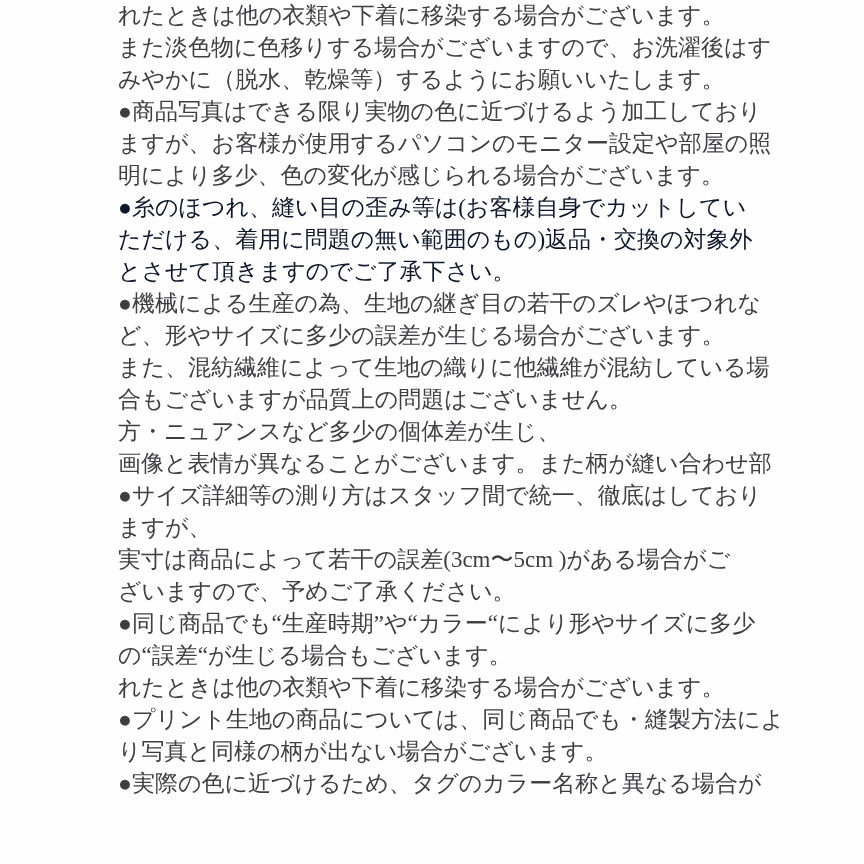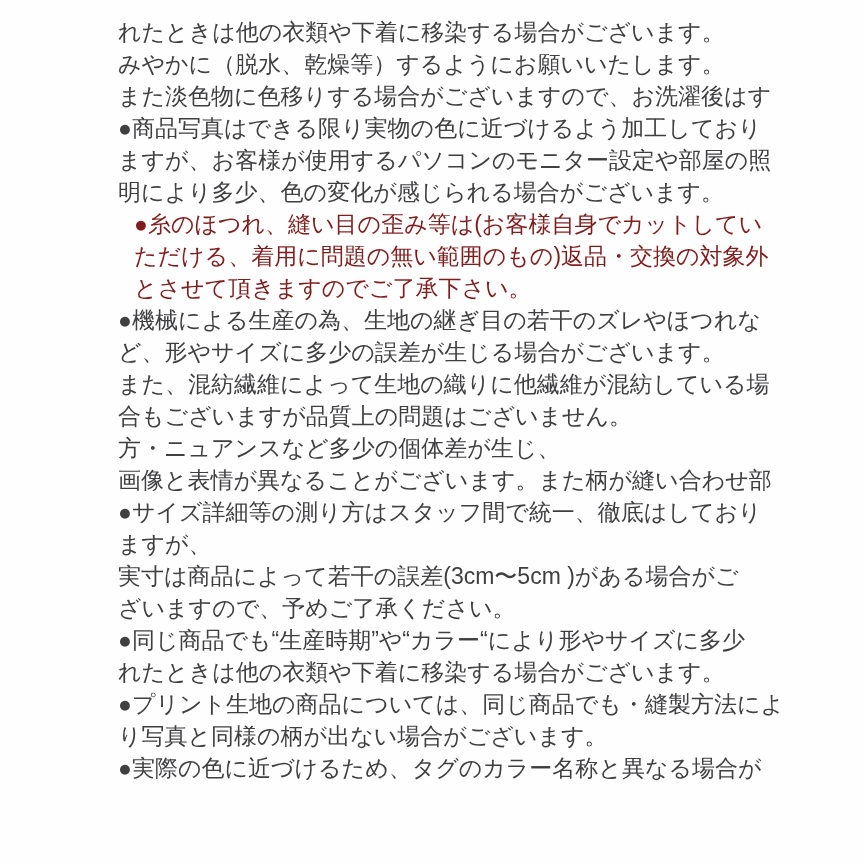--- a/index.html
+++ b/index.html
@@ -15,59 +15,60 @@
     -webkit-font-smoothing: antialiased;
   }
   .page {
     position: relative;
     width: 864px;
     height: 864px;
   }
   .notes {
     position: absolute;
     left: 118px;
-    top: 16px;
+    top: 0;
     width: 668px;
+    font-family: Liberation Serif, serif;
   }
   .line {
     height: 32px;
     line-height: 32px;
     font-size: 23px;
     letter-spacing: 0px;
     white-space: nowrap;
     color: #3f3f42;
   }
   .line.red {
-    color: #7f1d1d;
-    margin-left: 16px;
+    color: #0f172a;
   }
 </style>
 </head>
 <body>
 
 <div class="page">
   <div class="notes" id="notes">
       <div class="line">れたときは他の衣類や下着に移染する場合がございます。</div>
+      <div class="line">また淡色物に色移りする場合がございますので、お洗濯後はす</div>
       <div class="line">みやかに（脱水、乾燥等）するようにお願いいたします。</div>
-      <div class="line">また淡色物に色移りする場合がございますので、お洗濯後はす</div>
       <div class="line">●商品写真はできる限り実物の色に近づけるよう加工しており</div>
       <div class="line">ますが、お客様が使用するパソコンのモニター設定や部屋の照</div>
       <div class="line">明により多少、色の変化が感じられる場合がございます。</div>
       <div class="line red">●糸のほつれ、縫い目の歪み等は(お客様自身でカットしてい</div>
       <div class="line red">ただける、着用に問題の無い範囲のもの)返品・交換の対象外</div>
       <div class="line red">とさせて頂きますのでご了承下さい。</div>
       <div class="line">●機械による生産の為、生地の継ぎ目の若干のズレやほつれな</div>
       <div class="line">ど、形やサイズに多少の誤差が生じる場合がございます。</div>
       <div class="line">また、混紡繊維によって生地の織りに他繊維が混紡している場</div>
       <div class="line">合もございますが品質上の問題はございません。</div>
       <div class="line">方・ニュアンスなど多少の個体差が生じ、</div>
       <div class="line">画像と表情が異なることがございます。また柄が縫い合わせ部</div>
       <div class="line">●サイズ詳細等の測り方はスタッフ間で統一、徹底はしており</div>
       <div class="line">ますが、</div>
       <div class="line">実寸は商品によって若干の誤差(3cm〜5cm )がある場合がご</div>
       <div class="line">ざいますので、予めご了承ください。</div>
       <div class="line">●同じ商品でも“生産時期”や“カラー“により形やサイズに多少</div>
+      <div class="line">の“誤差“が生じる場合もございます。</div>
       <div class="line">れたときは他の衣類や下着に移染する場合がございます。</div>
       <div class="line">●プリント生地の商品については、同じ商品でも・縫製方法によ</div>
       <div class="line">り写真と同様の柄が出ない場合がございます。</div>
       <div class="line">●実際の色に近づけるため、タグのカラー名称と異なる場合が</div>
     </div>
 </div>
 
 </body></html>

